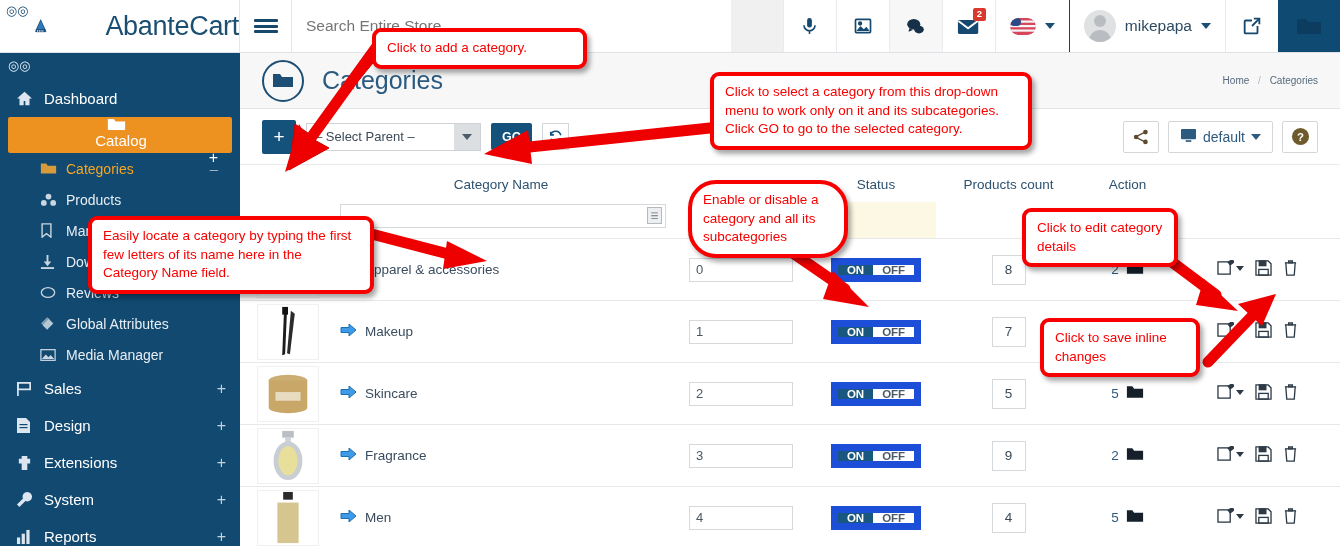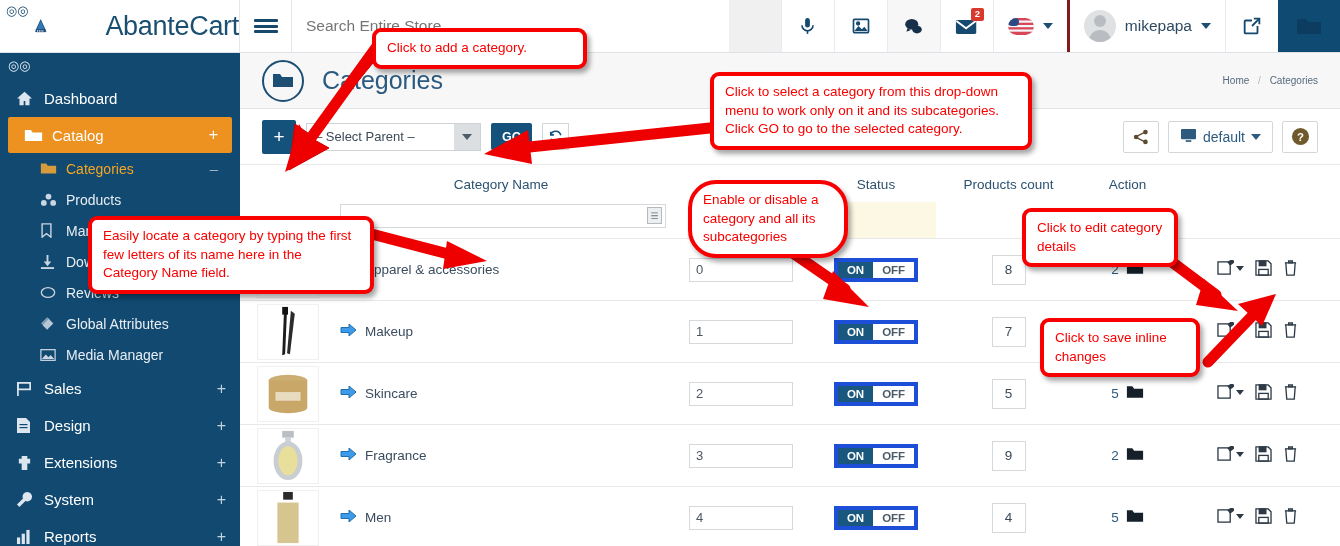--- a/index.html
+++ b/index.html
@@ -55,41 +55,41 @@
     position: absolute; top: 8px; right: 9px; background: #d9392c; color: #fff;
     font-size: 9.5px; line-height: 12px; min-width: 13px; height: 13px;
     border-radius: 2px; text-align: center; padding: 0 2px; font-weight: bold;
   }
   .flagbox { display: flex; align-items: center; gap: 9px; padding: 0 14px;
     border-left: 1px solid #e9ecef; cursor: pointer;}
   .flag { width: 26px; height: 17px; border-radius: 9px; overflow: hidden; position: relative; display:block;}
   .caret { width: 0; height: 0; border-left: 5px solid transparent; border-right: 5px solid transparent;
     border-top: 6px solid #1c4e73; }
   .userbox { display: flex; align-items: center; gap: 9px; padding: 0 14px;
-    border-left: 3px solid #7f1d1d; cursor: pointer; }
+    border-left: 1px solid #7f1d1d; cursor: pointer; }
   .avatar { width: 32px; height: 32px; border-radius: 50%; background: #dfe1e3; position: relative; overflow:hidden;}
   .avatar::before { content:""; position:absolute; width:12px; height:12px; border-radius:50%;
     background:#b9bdc1; left:10px; top:5px;}
   .avatar::after { content:""; position:absolute; width:22px; height:14px; border-radius:11px 11px 0 0;
     background:#b9bdc1; left:5px; top:20px;}
   .username { font-size: 15.5px; color: #2e4a63; }
   .topright-dark { width: 62px; background: #0f4a73; display:flex; align-items:center; justify-content:center;}
 
   
   .sidebar {
     position: absolute; top: 53px; left: 0; width: 240px; height: 493px;
     background: #114970; overflow: hidden;
   }
   .side-toggle { padding: 6px 0 8px 8px; color: #e6eef5; font-size: 13px; line-height:1; }
   .snav-item {
     display: flex; align-items: center; height: 37px; padding: 0 14px 0 16px;
     color: #ffffff; font-size: 15px; cursor: pointer; position: relative;
   }
   .snav-item .sico { width: 28px; display: inline-flex; align-items: center; color: #cfd9e2; }
-  .snav-item.active { background: #ed9121; margin: 0 8px; border-radius: 2px; height: 36px; }
+  .snav-item.active { background: #ed9121; margin: 0 8px; border-radius: 2px; height: 36px; flex-direction: column; }
   .snav-item .plus { margin-left: auto; font-size: 16px; color: #c4d2de; }
   .snav-sub {
     display: flex; align-items: center; height: 31px; padding-left: 40px; padding-right: 22px;
     color: #e8eef4; font-size: 14px; cursor: pointer;
   }
   .snav-sub.sel { color: #f5a623; }
   .snav-sub .sico { width: 26px; display:inline-flex; align-items:center; }
   .snav-sub .minus { margin-left:auto; color:#9fb3c4; font-size: 15px; }
 
   
@@ -164,21 +164,21 @@
   td.c-img { width: 96px; }
   .thumb { width: 62px; height: 56px; margin: 0 auto; display: block; border: 1px solid #f0f0f0;}
   td.c-name { text-align: left; padding-left: 4px; }
   .namecell { display: flex; align-items: center; gap: 8px; }
   .name-txt { font-size: 13.5px; color: #3a4c5e; }
   .sort-input {
     width: 104px; height: 24px; border: 1px solid #d6d9dc; font-size: 13px;
     padding-left: 6px; outline: none; color: #4a5763;
     font-family: "Liberation Sans", sans-serif;
   }
-  .toggle { display: inline-flex; border: 4px solid #1d4ed8; height: 24px; }
+  .toggle { display: inline-flex; border: 7px solid #1d4ed8; height: 24px; }
   .toggle .on { background: #19577e; color: #fff; font-size: 11.5px; font-weight: bold;
     padding: 0 9px; display: flex; align-items: center; cursor: pointer;}
   .toggle .off { background: #fff; color: #4b5a68; font-size: 11.5px; font-weight: bold;
     padding: 0 9px; display: flex; align-items: center; cursor: pointer;}
   .cnt-box {
     display: inline-flex; align-items: center; justify-content: center;
     width: 34px; height: 30px; border: 1px solid #d6d9dc; font-size: 13.5px; color: #3b4a58;
   }
   .pc { display: inline-flex; align-items: center; gap: 7px; justify-content: center; }
   .pc .num { color: #2c5a80; font-size: 13.5px; }

